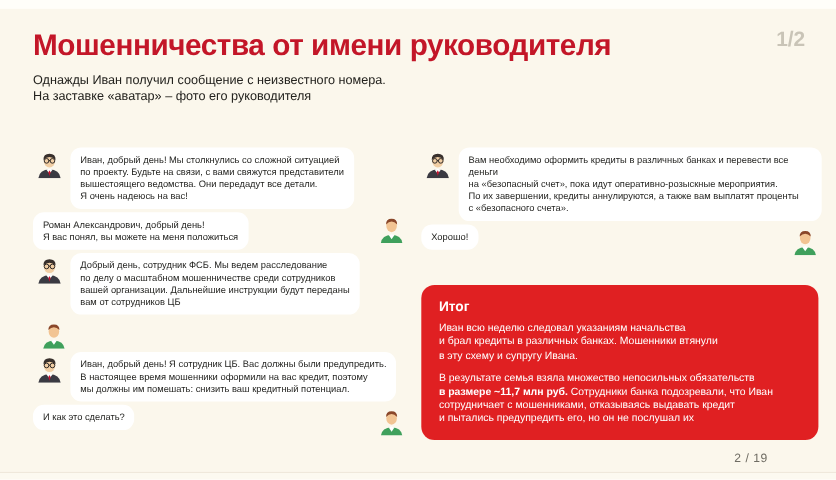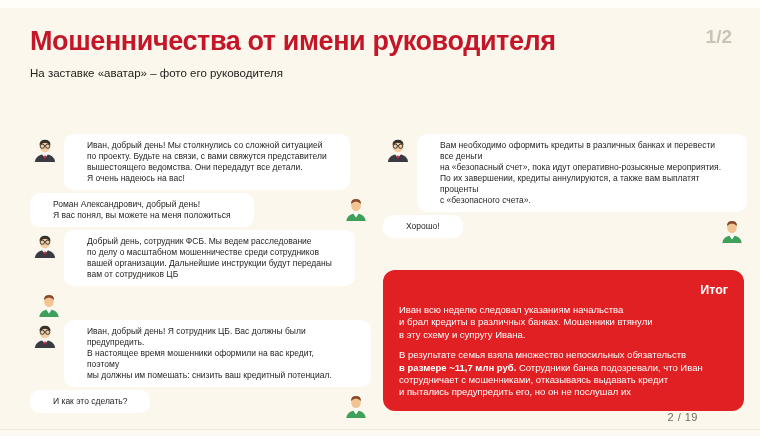--- a/index.html
+++ b/index.html
@@ -28,48 +28,49 @@
   .chat-left{left:30px;width:341px;}
   .chat-right{left:383px;width:364px;}
 
   .msg-row{display:flex;align-items:flex-start;margin-bottom:3px;}
   .from-me{justify-content:space-between;}
   .avatar{width:26px;height:26px;flex:0 0 auto;margin-top:2px;}
   .from-them .avatar{margin-right:6px;margin-left:2px;}
   .from-me .avatar{margin-left:6px;margin-right:2px;}
   .bubble{
     background:#FFFFFF;border-radius:10px;
-    padding:6px 23px;font-size:8.5px;line-height:11px;
+    padding:6px 9px;font-size:8.5px;line-height:11px;
     color:#1F1F1C;white-space:pre-line;max-width:100%;
   }
 
   .result-box{
     background:#E02022;border-radius:12px;color:#FFFFFF;
     margin-top:27px;padding:13px 16px 12px 16px;width:329px;
   }
-  .result-title{font-size:12.5px;font-weight:bold;margin-bottom:7px;text-align:right;}
+  .result-title{font-size:12.5px;font-weight:bold;margin-bottom:7px;}
   .result-para{font-size:9.5px;line-height:12.4px;white-space:pre-line;margin-bottom:8px;}
   .result-para:last-child{margin-bottom:0;}
   .result-para b{font-weight:bold;}
 
   .footer-page{
     position:absolute;right:62px;bottom:13px;
     font-size:11px;color:#6F6C63;letter-spacing:0.5px;
   }
 </style>
 </head>
 <body>
 
 <div class="slide">
   <div class="top-strip"></div>
 
   <div class="title">Мошенничества от имени руководителя</div>
   <div class="page-badge">1/2</div>
 
   <div class="intro">
+    <div class="intro-line">Однажды Иван получил сообщение с неизвестного номера.</div>
     <div class="intro-line">На заставке «аватар» – фото его руководителя</div>
   </div>
 
   <div class="chat-col chat-left">
     <div class="msg-row from-them">
       <span class="avatar">
   <svg viewBox="0 0 32 32" width="26" height="26">
     <ellipse cx="16" cy="12.6" rx="6.4" ry="7.4" fill="#F1CEA4"></ellipse>
     <path d="M9.2 11.5 Q9 4.6 16 4.6 Q23 4.6 22.8 11.5 Q19.4 8.4 16 8.4 Q12.6 8.4 9.2 11.5 Z" fill="#38302C"></path>
     <circle cx="12.7" cy="12.6" r="2.6" fill="none" stroke="#2E2926" stroke-width="1.1"></circle>

